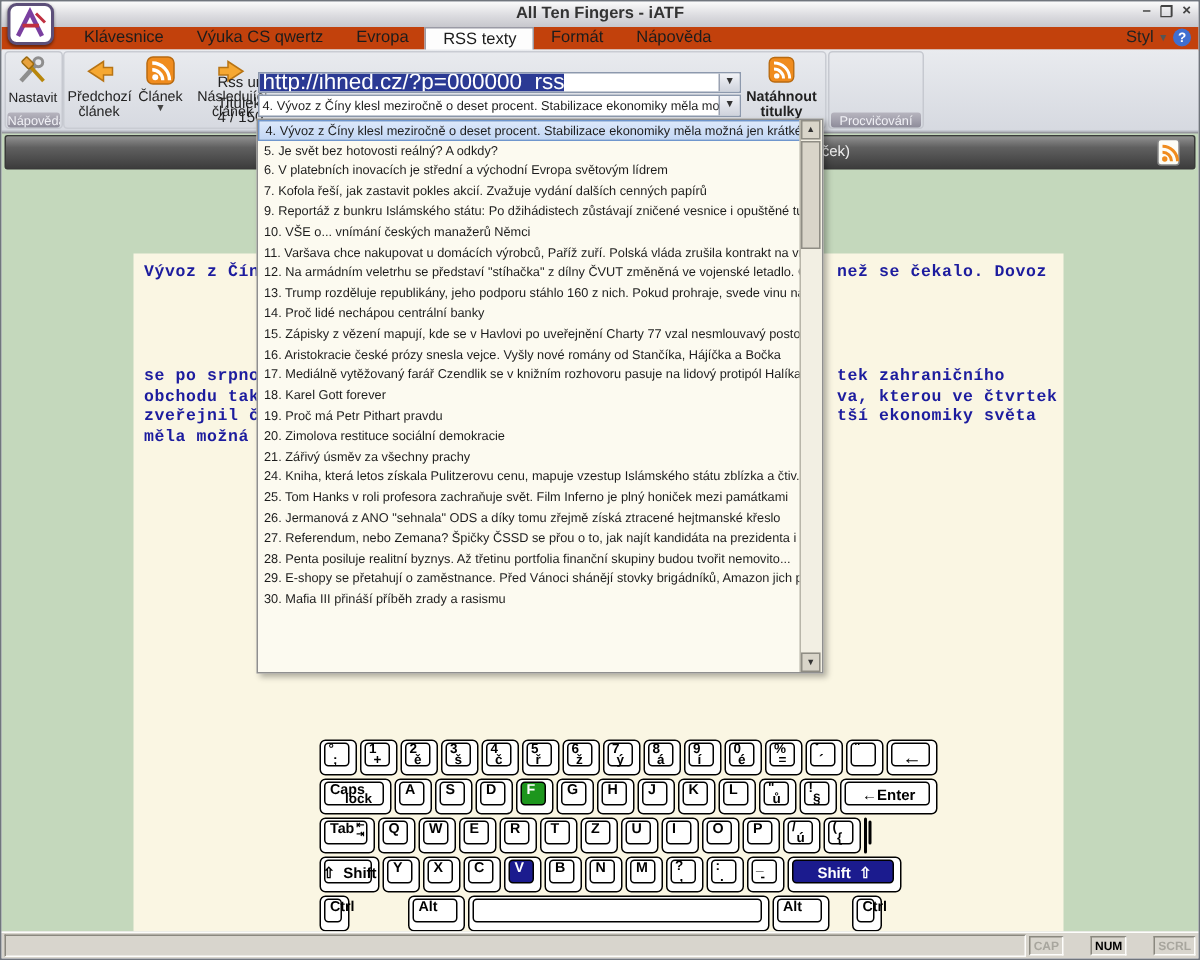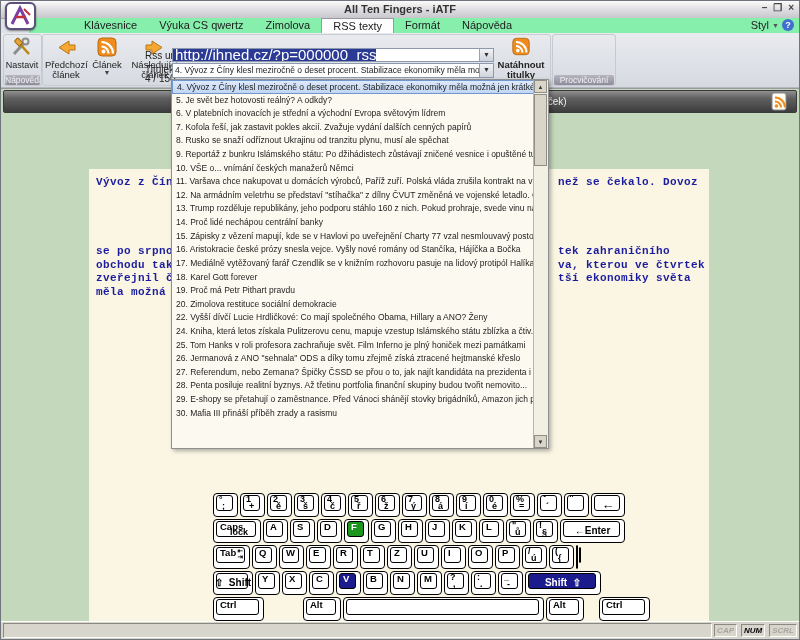--- a/index.html
+++ b/index.html
@@ -9,22 +9,22 @@
   
   .titlebar{position:absolute;top:0;left:0;right:0;height:17px;
             background:linear-gradient(#fbfbfb,#dcdce0 55%,#c7c7cd);border-bottom:1px solid #a8a8b0;}
   .title{position:absolute;top:2px;left:0;width:100%;text-align:center;font-size:11px;font-weight:bold;color:#333;}
   .winbtns{position:absolute;right:5px;top:1px;display:flex;gap:6px;font-size:10px;color:#444;font-weight:bold;}
   .winbtns span{cursor:default;}
   .appicon{position:absolute;left:4px;top:1px;width:31px;height:28px;z-index:6;background:#fff;
            border:2px solid #5c4f79;border-radius:6px;box-shadow:0 1px 2px rgba(0,0,0,.45);box-sizing:border-box;}
 
   
-  .tabrow{position:absolute;top:17px;left:0;right:0;height:15px;background:#86efac;
-          border-bottom:1px solid #c6c6cc;display:flex;align-items:stretch;padding-left:44px;font-size:11px;margin-left:28px;}
+  .tabrow{position:absolute;top:17px;left:0;right:0;height:15px;background:#c2410c;
+          border-bottom:1px solid #c6c6cc;display:flex;align-items:stretch;padding-left:44px;font-size:11px;}
   .tab{padding:0 11px;line-height:15px;color:#1c1c1c;}
   .tab.active{background:#fdfdfd;border:1px solid #9a9aa5;border-bottom:none;margin-bottom:-1px;}
   .styl{position:absolute;right:5px;top:18px;font-size:11px;color:#222;display:flex;align-items:center;gap:3px;z-index:7;}
   .styl .arr{font-size:7px;color:#555;}
   .helpicon{width:12px;height:12px;border-radius:50%;background:#3f6fd0;color:#fff;font-size:9px;font-weight:bold;
             text-align:center;line-height:12px;}
 
   
   .ribbon{position:absolute;top:32px;left:0;right:0;height:54px;
           background:linear-gradient(#e9ebef,#d6d9e0);border-bottom:1px solid #b4b7bf;}
@@ -69,21 +69,21 @@
   .kl{top:2px;left:6px;font-size:9.5px;line-height:10px;white-space:pre;}
   .kl2{bottom:5px;left:16px;font-size:9px;line-height:9px;}
   .k-tab .kl2{left:auto;right:6px;top:2px;bottom:auto;font-size:6.5px;line-height:6px;white-space:pre;}
   .key.c{display:flex;align-items:center;justify-content:center;}
   .key.c .kl{position:static;font-size:10px;}
   .k-bs.c .kl{font-size:13px;}
   .key.green::before{background:#1d961d;}
   .key.navy::before{background:#1b1b8e;}
   .key.green span,.key.navy span{color:#fff;}
   .k-n{width:25px;} .k-bs{width:34px;} .k-tab{width:37px;} .k-caps{width:48px;} .k-ent{width:65px;}
-  .k-shl{width:40px;} .k-shr{width:76px;} .k-ctrl{width:51px;} .k-alt{width:38px;} .k-sp{width:201px;}
+  .k-shl{width:40px;} .k-shr{width:76px;} .k-ctrl{width:20px;} .k-alt{width:38px;} .k-sp{width:201px;}
   .k-gap1{width:35px;} .k-gap2{width:11px;} .gapkey{visibility:hidden;}
 
   
   .dd{position:absolute;left:170px;top:78px;width:378px;height:370px;background:#fcfaf0;border:1px solid #8f8f8f;
       box-shadow:2px 2px 4px rgba(0,0,0,.3);z-index:20;box-sizing:border-box;}
   .ddlist{position:absolute;left:0;top:0;bottom:0;right:14px;overflow:hidden;}
   .dditem{height:13.62px;line-height:13.6px;padding-left:4px;font-size:8.5px;color:#1c1c1c;
           white-space:nowrap;overflow:hidden;box-sizing:border-box;}
   .dditem.sel{background:linear-gradient(#dde9fb,#c2d6f4);border:1px solid #6f96cd;}
   .ddsb{position:absolute;top:0;right:0;bottom:0;width:14px;background:#f2efe3;border-left:1px solid #b8b5a9;}
@@ -116,21 +116,21 @@
     <svg width="27" height="24" viewBox="0 0 27 24">
       <path d="M5 20 L13 4 L21 20" stroke="#7a3fa0" stroke-width="3" fill="none"></path>
       <path d="M8 13 L19 13" stroke="#c03040" stroke-width="2.5"></path>
       <path d="M17 5 L23 11" stroke="#c03040" stroke-width="2"></path>
     </svg>
   </div>
 
   <div class="tabrow" id="tabs">
       <span class="tab">Klávesnice</span>
       <span class="tab">Výuka CS qwertz</span>
-      <span class="tab">Zimolova</span>
+      <span class="tab">Evropa</span>
       <span class="tab active">RSS texty</span>
       <span class="tab">Formát</span>
       <span class="tab">Nápověda</span>
     </div>
   <div class="styl">
     <span>Styl</span>
     <span class="arr">▼</span>
     <span class="helpicon">?</span>
   </div>
 
@@ -451,50 +451,49 @@
         </div>
       </div>
   </div>
 
   <div class="dd">
     <div class="ddlist" id="ddlist">
         <div class="dditem sel">4. Vývoz z Číny klesl meziročně o deset procent. Stabilizace ekonomiky měla možná jen krátké tr...</div>
         <div class="dditem">5. Je svět bez hotovosti reálný? A odkdy?</div>
         <div class="dditem">6. V platebních inovacích je střední a východní Evropa světovým lídrem</div>
         <div class="dditem">7. Kofola řeší, jak zastavit pokles akcií. Zvažuje vydání dalších cenných papírů</div>
-        <div class="dditem">8. Rusko se snaží odříznout Ukrajinu od tranzitu plynu, musí ale spěchat</div>
         <div class="dditem">9. Reportáž z bunkru Islámského státu: Po džihádistech zůstávají zničené vesnice i opuštěné tun...</div>
         <div class="dditem">10. VŠE o... vnímání českých manažerů Němci</div>
         <div class="dditem">11. Varšava chce nakupovat u domácích výrobců, Paříž zuří. Polská vláda zrušila kontrakt na vrt...</div>
         <div class="dditem">12. Na armádním veletrhu se představí "stíhačka" z dílny ČVUT změněná ve vojenské letadlo. Češt...</div>
         <div class="dditem">13. Trump rozděluje republikány, jeho podporu stáhlo 160 z nich. Pokud prohraje, svede vinu na ...</div>
         <div class="dditem">14. Proč lidé nechápou centrální banky</div>
         <div class="dditem">15. Zápisky z vězení mapují, kde se v Havlovi po uveřejnění Charty 77 vzal nesmlouvavý postoj v...</div>
         <div class="dditem">16. Aristokracie české prózy snesla vejce. Vyšly nové romány od Stančíka, Hájíčka a Bočka</div>
         <div class="dditem">17. Mediálně vytěžovaný farář Czendlik se v knižním rozhovoru pasuje na lidový protipól Halíka</div>
         <div class="dditem">18. Karel Gott forever</div>
         <div class="dditem">19. Proč má Petr Pithart pravdu</div>
         <div class="dditem">20. Zimolova restituce sociální demokracie</div>
-        <div class="dditem">22. Vyšší dívčí Lucie Hrdličkové: Co mají společného Obama, Hillary a ANO? Ženy</div>
+        <div class="dditem">21. Zářivý úsměv za všechny prachy</div>
         <div class="dditem">24. Kniha, která letos získala Pulitzerovu cenu, mapuje vzestup Islámského státu zblízka a čtiv...</div>
         <div class="dditem">25. Tom Hanks v roli profesora zachraňuje svět. Film Inferno je plný honiček mezi památkami</div>
         <div class="dditem">26. Jermanová z ANO "sehnala" ODS a díky tomu zřejmě získá ztracené hejtmanské křeslo</div>
         <div class="dditem">27. Referendum, nebo Zemana? Špičky ČSSD se přou o to, jak najít kandidáta na prezidenta i ztra...</div>
         <div class="dditem">28. Penta posiluje realitní byznys. Až třetinu portfolia finanční skupiny budou tvořit nemovito...</div>
         <div class="dditem">29. E-shopy se přetahují o zaměstnance. Před Vánoci shánějí stovky brigádníků, Amazon jich potř...</div>
         <div class="dditem">30. Mafia III přináší příběh zrady a rasismu</div>
       </div>
     <div class="ddsb">
       <div class="sbbtn" style="top:0;">▲</div>
       <div class="sbthumb"></div>
       <div class="sbbtn" style="bottom:0;">▼</div>
     </div>
   </div>
 
   <div class="statusbar">
     <div class="sfield"></div>
-    <div id="status" style="display: flex; gap: 4px; font-style: italic;">
+    <div id="status" style="display: flex; gap: 18px;">
         <div class="sbox off">CAP</div>
         <div class="sbox">NUM</div>
         <div class="sbox off">SCRL</div>
       </div>
   </div>
 </div>
 
 </body></html>

